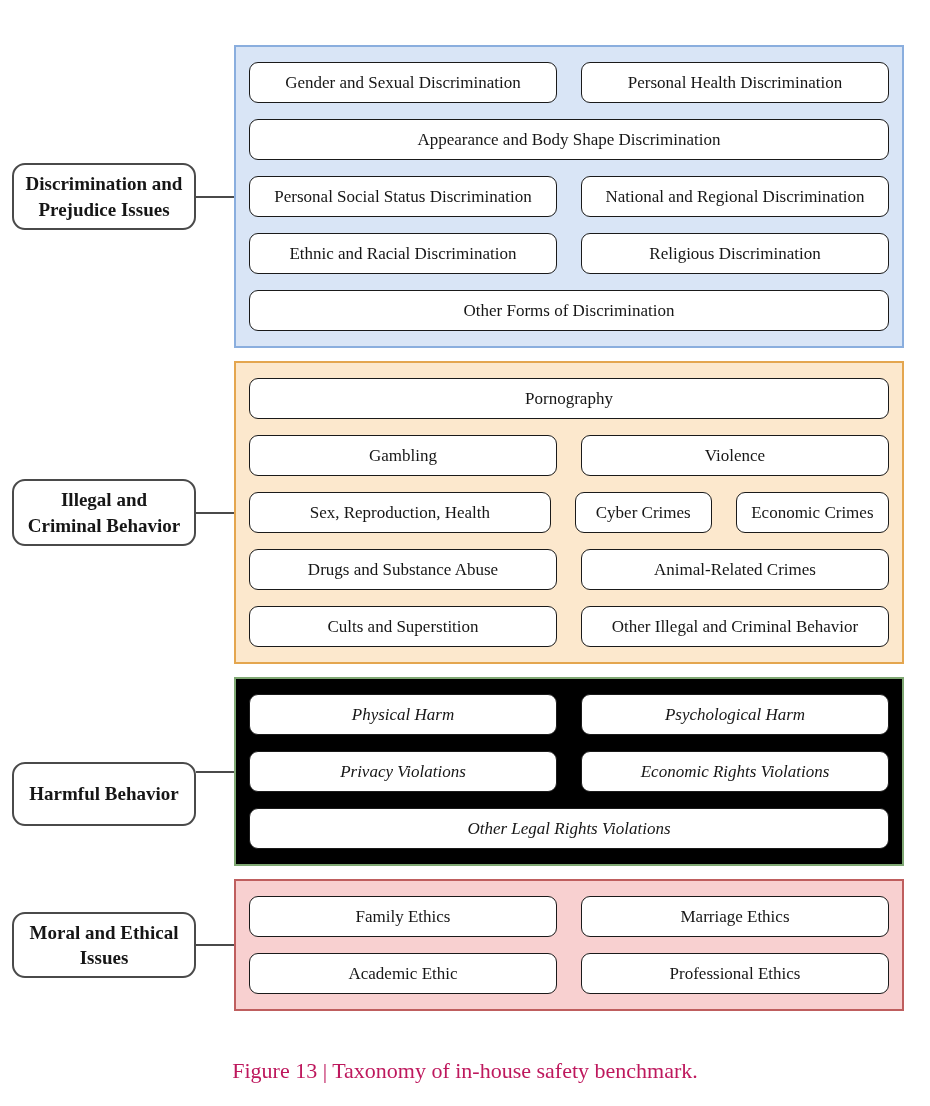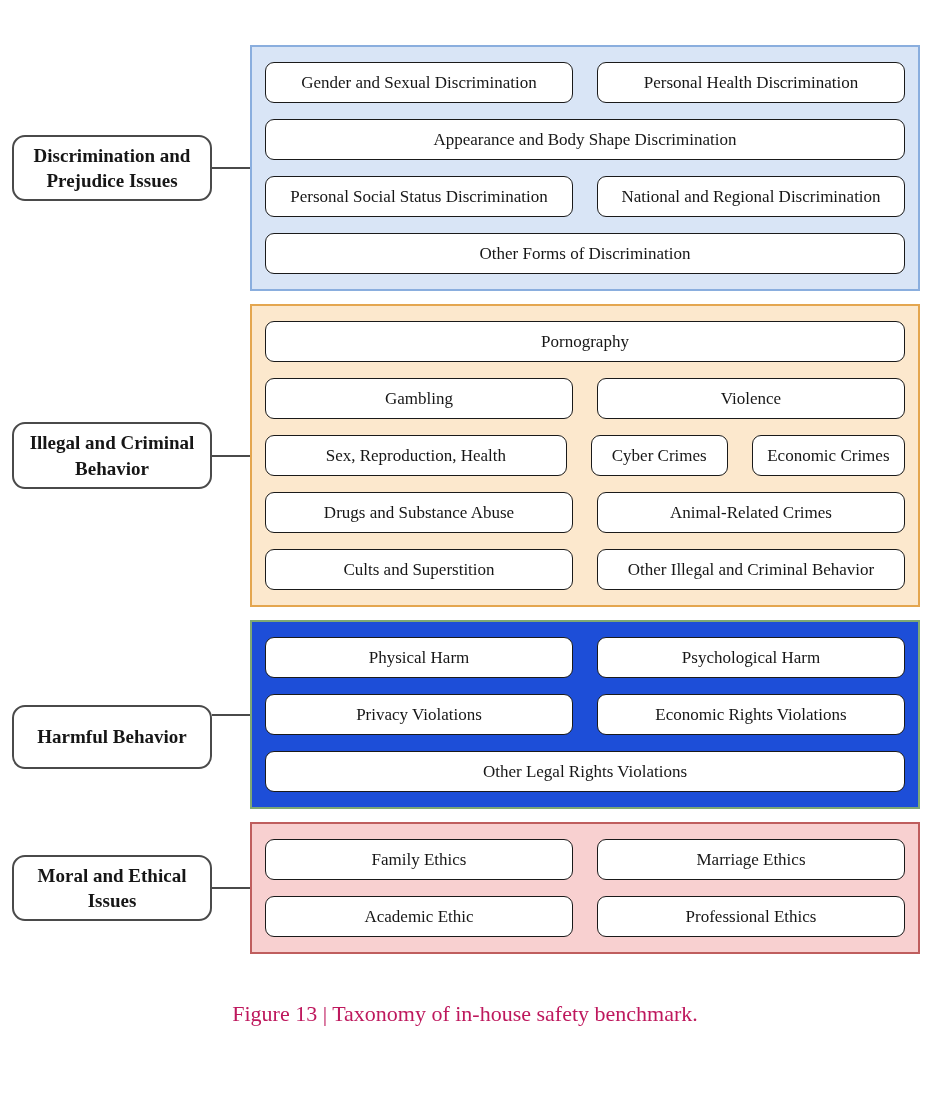--- a/index.html
+++ b/index.html
@@ -22,21 +22,21 @@
     display: flex;
     flex-direction: column;
     gap: 13px;
   }
   .group-row {
     display: flex;
     align-items: center;
     margin-left: 12px;
   }
   .label-box {
-    width: 200px;
+    width: 184px;
     min-height: 64px;
     box-sizing: border-box;
     background: #ffffff;
     border: 2px solid #4a4a4a;
     border-radius: 13px;
     display: flex;
     align-items: center;
     justify-content: center;
     text-align: center;
     font-weight: bold;
@@ -101,20 +101,24 @@
             <div class="category-box" style="flex-grow: 1; border-color: rgb(26, 26, 26);">Personal Health Discrimination</div>
           </div>
           <div class="box-row">
             <div class="category-box" style="flex-grow: 1; border-color: rgb(26, 26, 26);">Appearance and Body Shape Discrimination</div>
           </div>
           <div class="box-row">
             <div class="category-box" style="flex-grow: 1; border-color: rgb(26, 26, 26);">Personal Social Status Discrimination</div>
             <div class="category-box" style="flex-grow: 1; border-color: rgb(26, 26, 26);">National and Regional Discrimination</div>
           </div>
           <div class="box-row">
+            <div class="category-box" style="flex-grow: 1; border-color: rgb(26, 26, 26);">Ethnic and Racial Discrimination</div>
+            <div class="category-box" style="flex-grow: 1; border-color: rgb(26, 26, 26);">Religious Discrimination</div>
+          </div>
+          <div class="box-row">
             <div class="category-box" style="flex-grow: 1; border-color: rgb(26, 26, 26);">Other Forms of Discrimination</div>
           </div>
         </div>
       </div>
       <div class="group-row">
         <div class="label-box" style="border-color: rgb(74, 74, 74);">Illegal and Criminal Behavior</div>
         <div class="connector" style="background: rgb(74, 74, 74);"></div>
         <div class="panel" style="background: rgb(252, 232, 205); border-color: rgb(228, 166, 79);">
           <div class="box-row">
             <div class="category-box" style="flex-grow: 1; border-color: rgb(26, 26, 26);">Pornography</div>
@@ -134,21 +138,21 @@
           </div>
           <div class="box-row">
             <div class="category-box" style="flex-grow: 1; border-color: rgb(26, 26, 26);">Cults and Superstition</div>
             <div class="category-box" style="flex-grow: 1; border-color: rgb(26, 26, 26);">Other Illegal and Criminal Behavior</div>
           </div>
         </div>
       </div>
       <div class="group-row">
         <div class="label-box" style="border-color: rgb(74, 74, 74); margin-top: 44px;">Harmful Behavior</div>
         <div class="connector" style="background: rgb(74, 74, 74);"></div>
-        <div class="panel" style="background: #1d4ed8; border-color: rgb(127, 168, 115);">
+        <div class="panel" style="background: #000000; border-color: rgb(127, 168, 115); font-style: italic;">
           <div class="box-row">
             <div class="category-box" style="flex-grow: 1; border-color: rgb(26, 26, 26);">Physical Harm</div>
             <div class="category-box" style="flex-grow: 1; border-color: rgb(26, 26, 26);">Psychological Harm</div>
           </div>
           <div class="box-row">
             <div class="category-box" style="flex-grow: 1; border-color: rgb(26, 26, 26);">Privacy Violations</div>
             <div class="category-box" style="flex-grow: 1; border-color: rgb(26, 26, 26);">Economic Rights Violations</div>
           </div>
           <div class="box-row">
             <div class="category-box" style="flex-grow: 1; border-color: rgb(26, 26, 26);">Other Legal Rights Violations</div>

